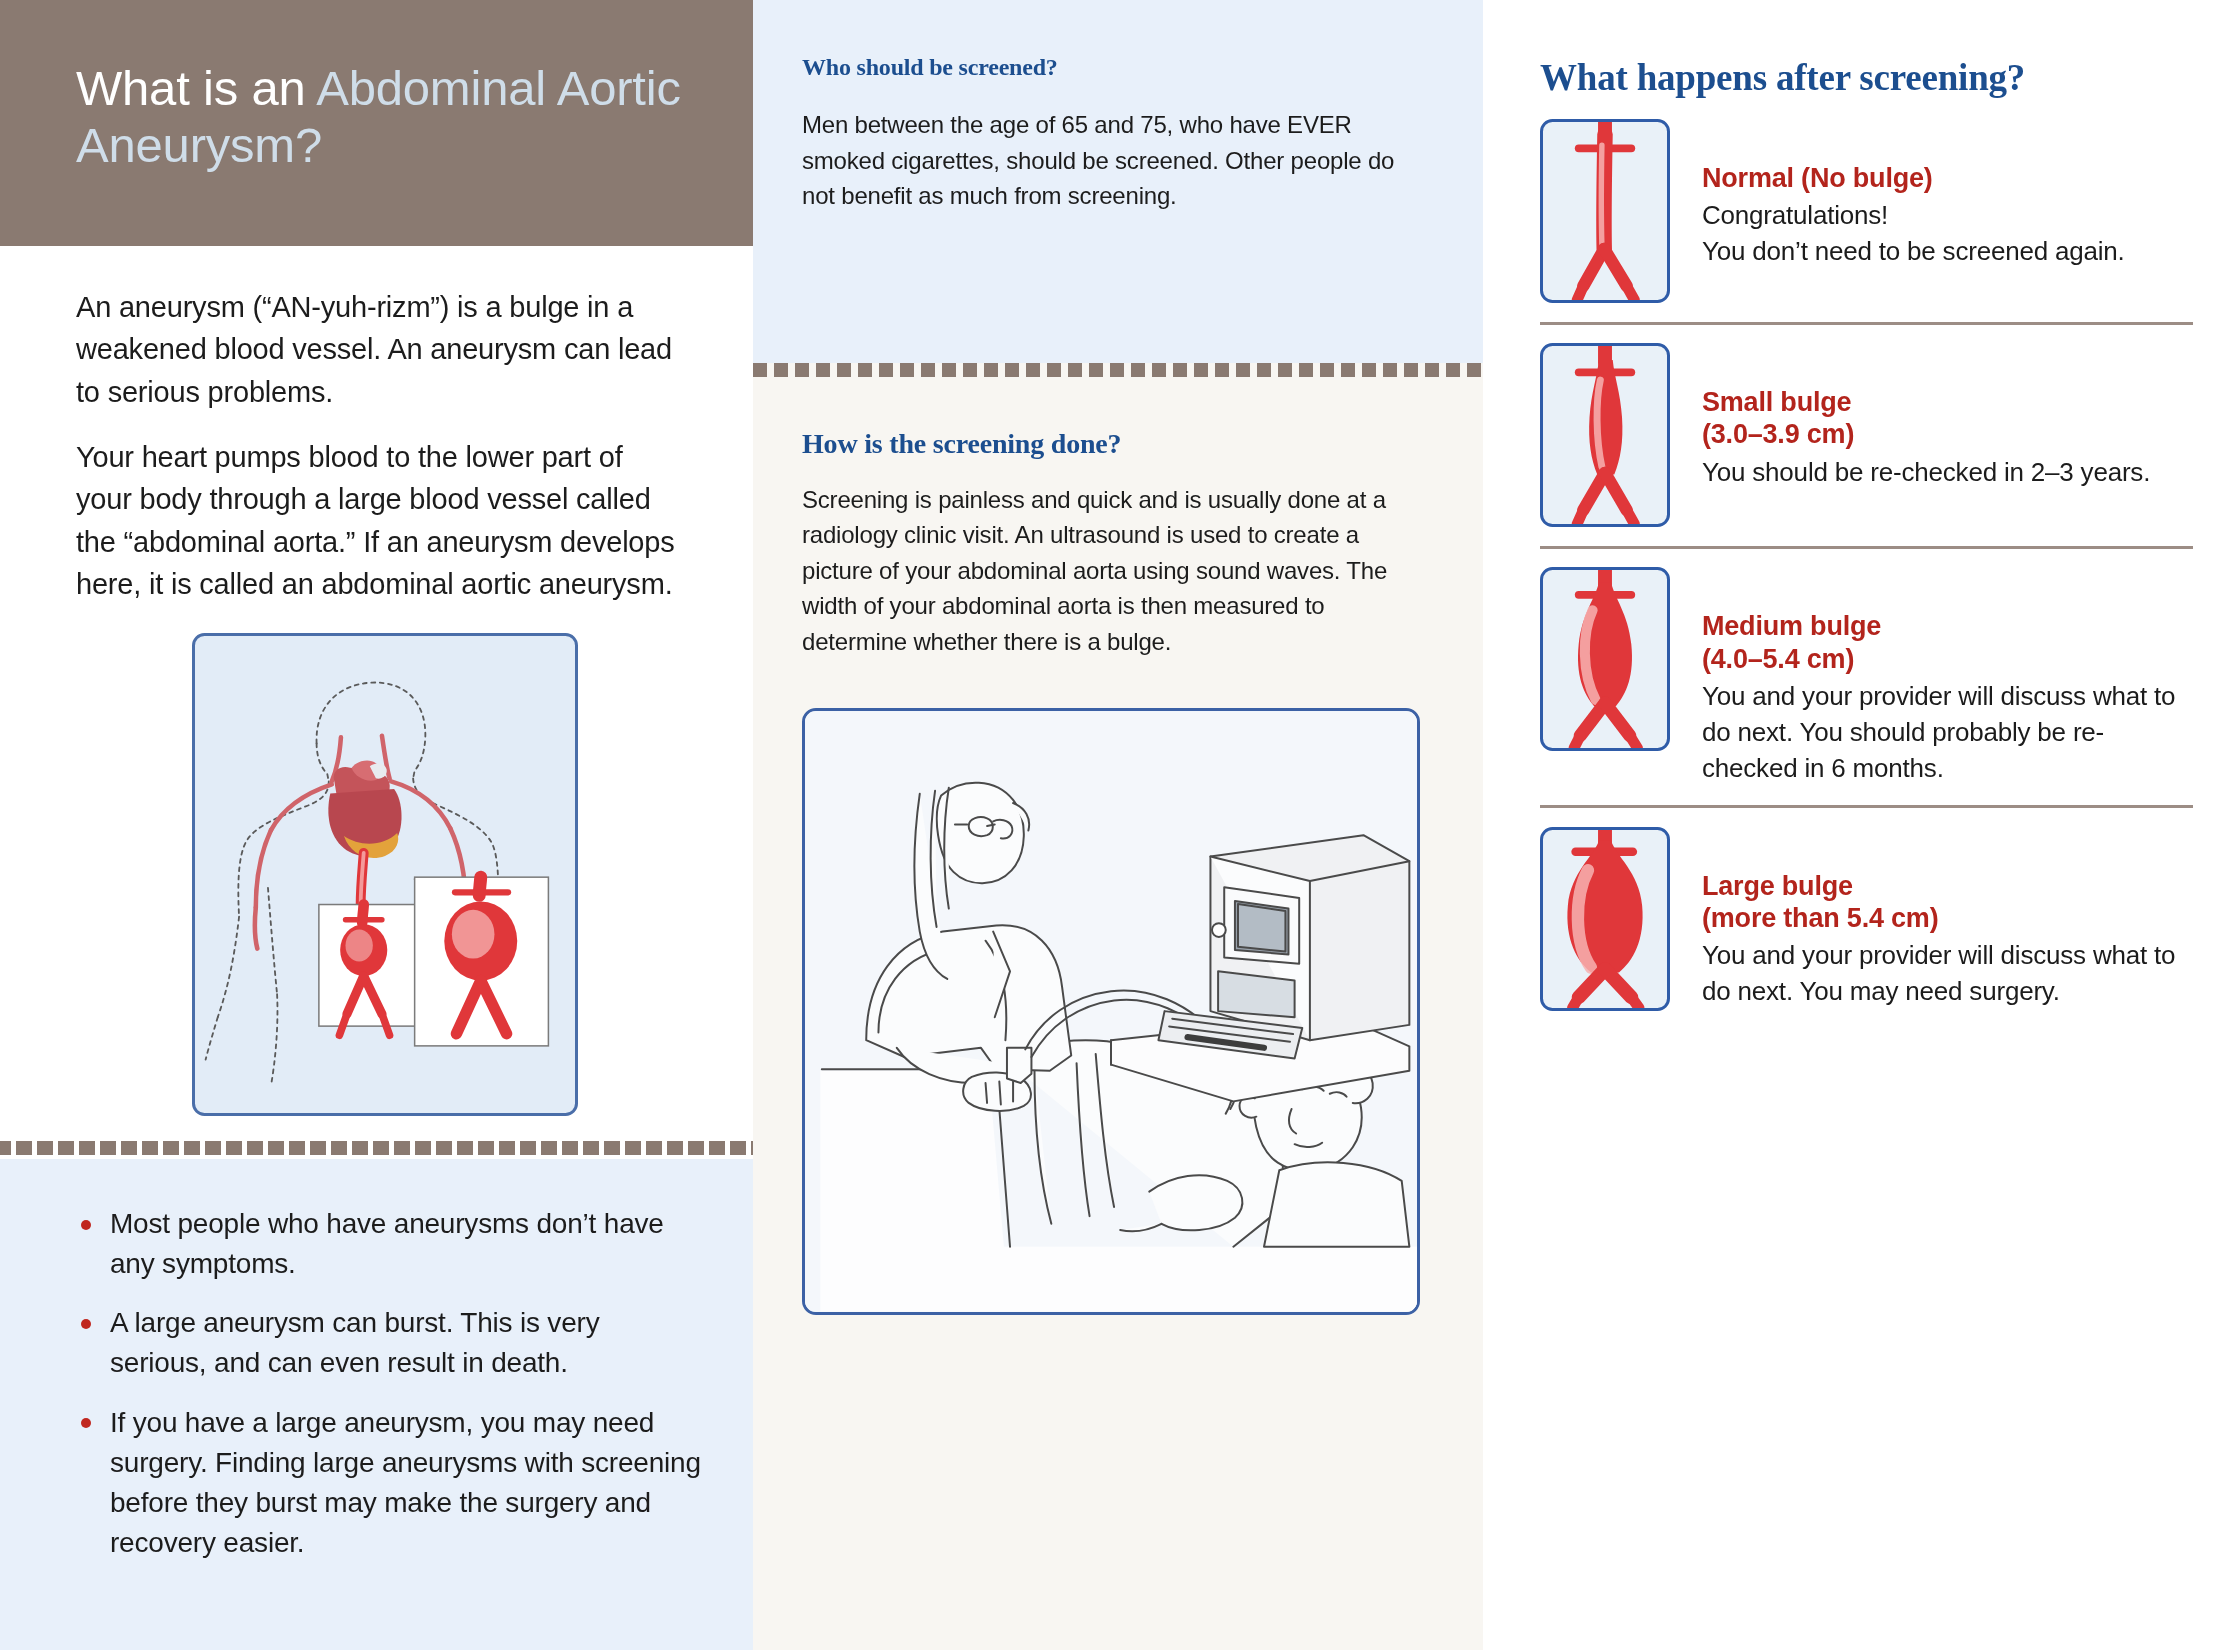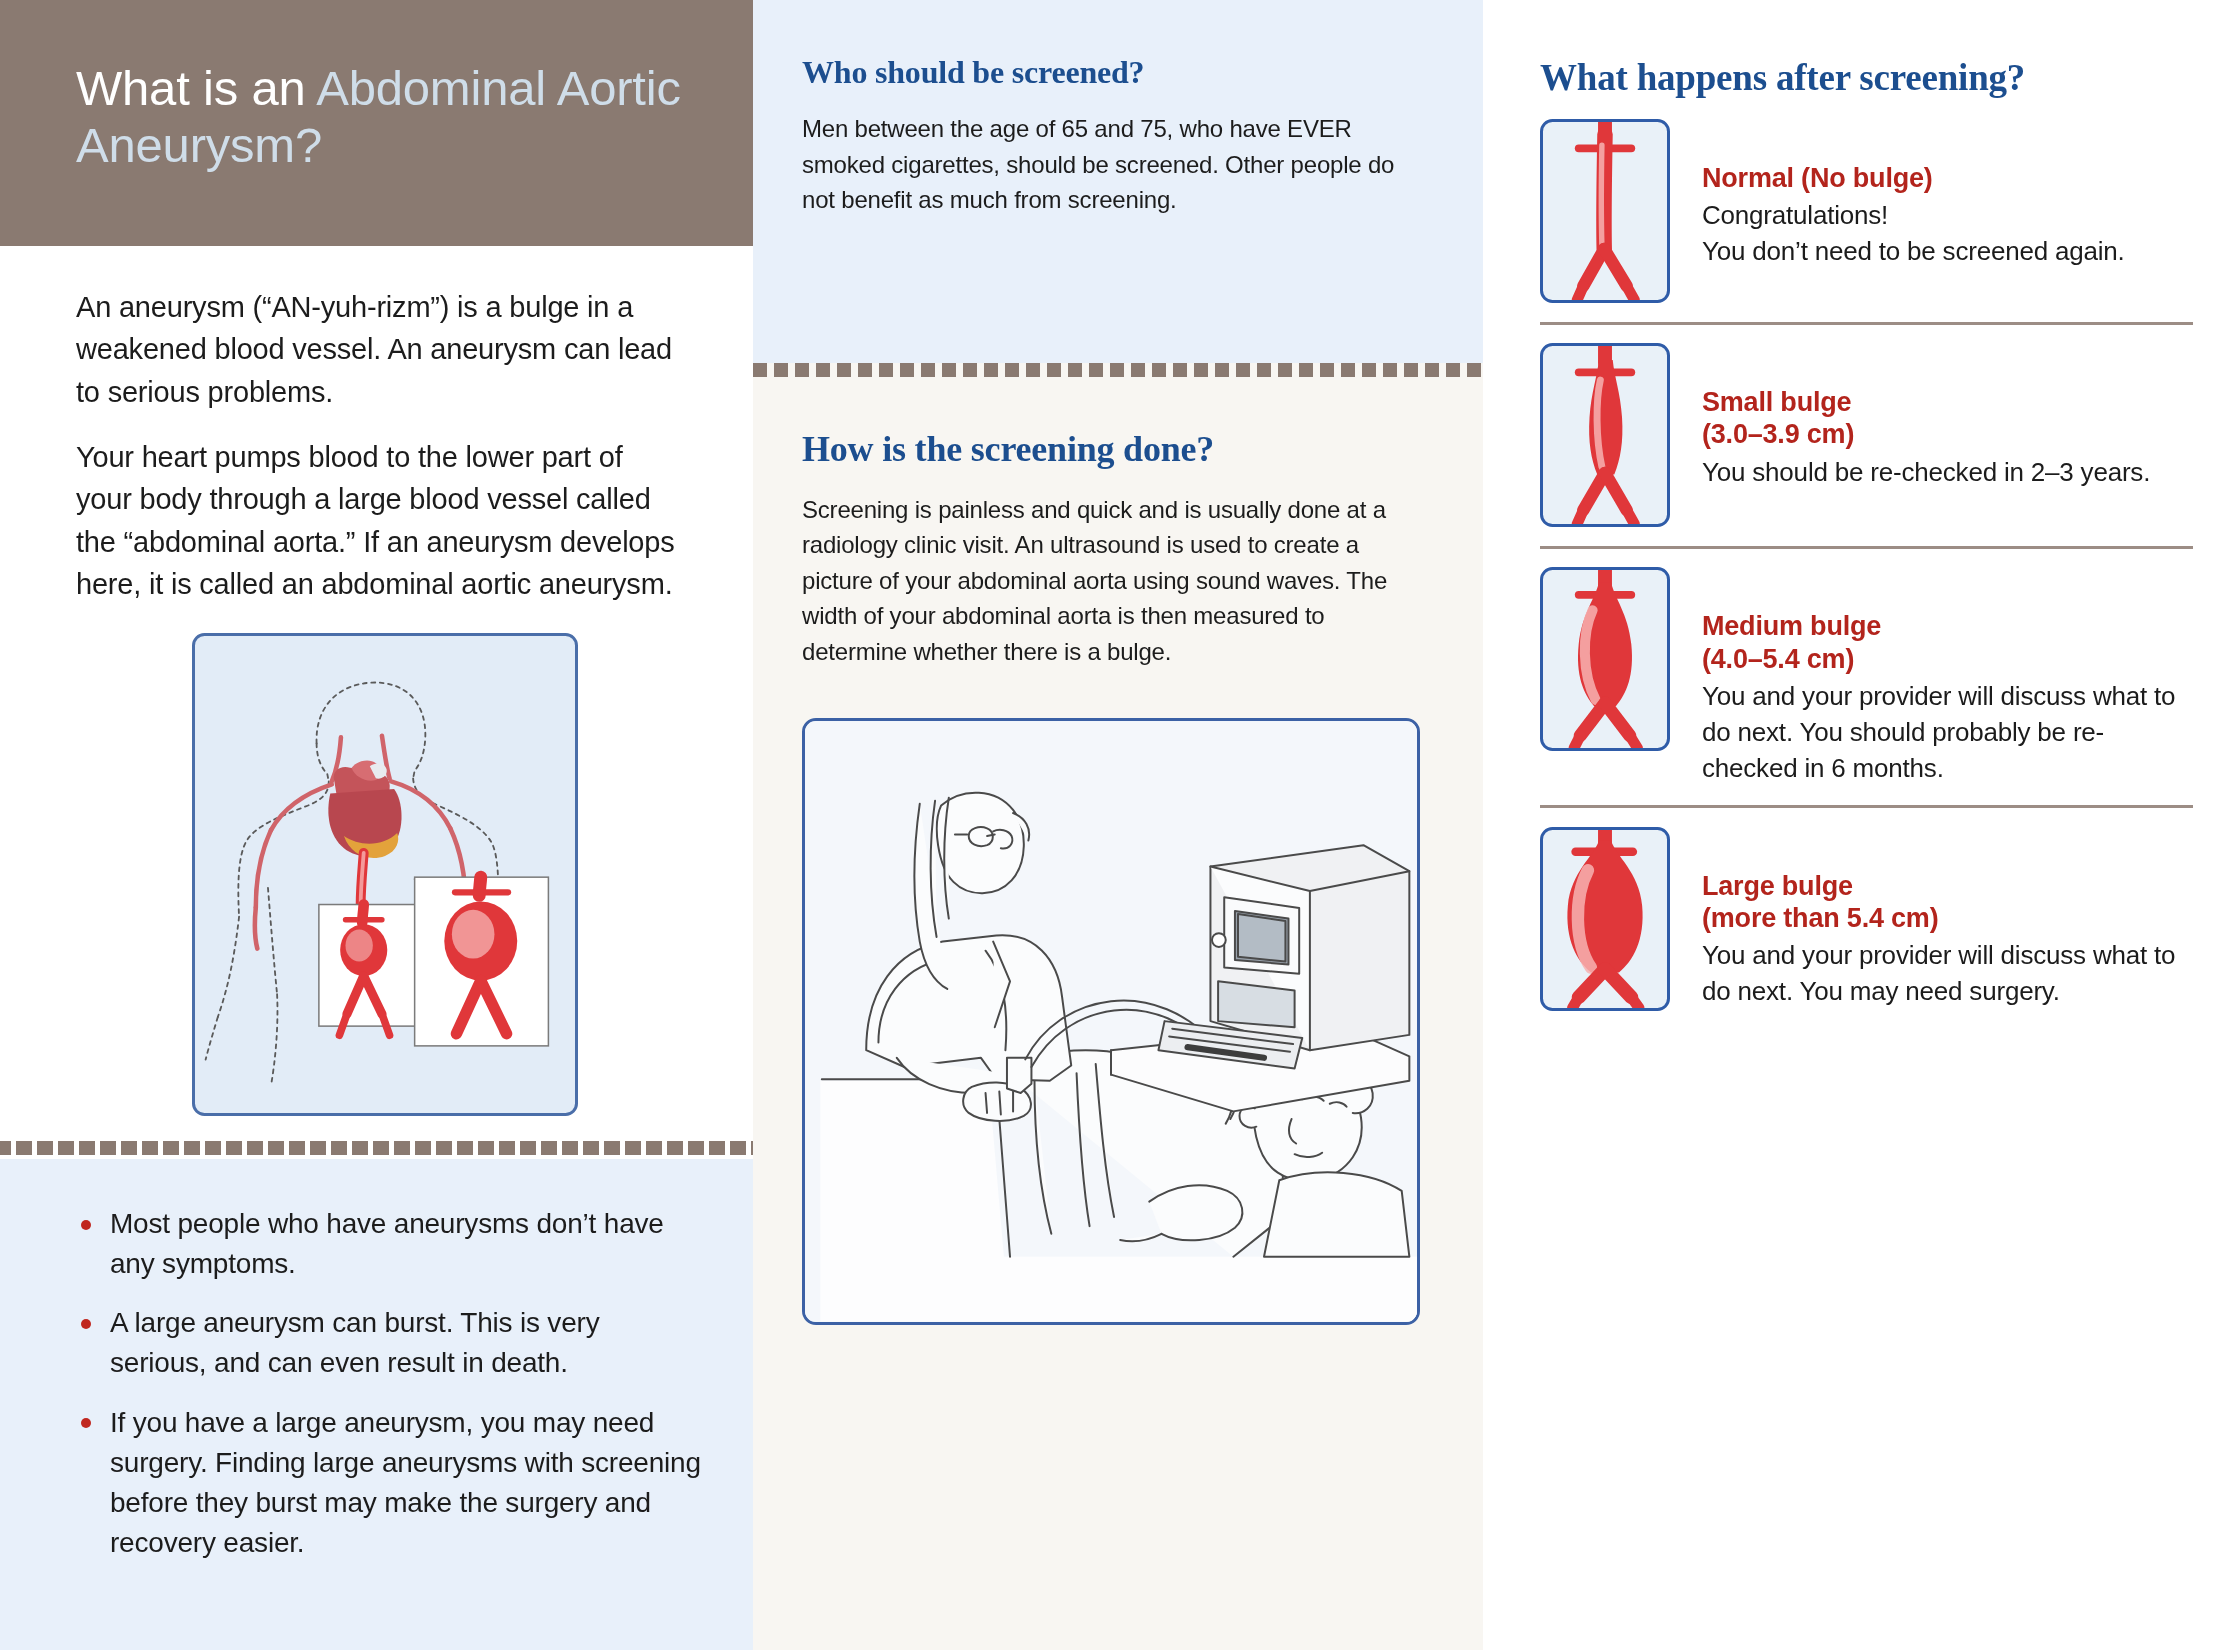--- a/index.html
+++ b/index.html
@@ -120,32 +120,32 @@
     width: 730px;
     height: 1650px;
     flex: 0 0 730px;
     background: #f8f6f2;
   }
   .mid-top {
     background: #e8f0fa;
     height: 363px;
     padding: 54px 65px 0 49px;
   }
-  .mid-top .serif-head { font-size: 32px; margin-bottom: 20px; font-family: Liberation Serif, serif; }
+  .mid-top .serif-head { font-size: 24px; margin-bottom: 26px; font-family: Liberation Serif, serif; }
   .mid-top p, .mid-bottom p {
     font-size: 24px;
     line-height: 1.48;
     color: #1c1c1c;
     letter-spacing: -0.2px;
   }
   .mid-dash-wrap { width: 730px; }
   .mid-bottom {
     padding: 51px 54px 0 49px;
   }
-  .mid-bottom .serif-head { font-size: 36px; margin-bottom: 21.6px; }
+  .mid-bottom .serif-head { font-size: 28px; margin-bottom: 21.6px; }
 
   .figure-ultrasound {
     margin: 49px 0 0 0;
     width: 618px;
     height: 607px;
     background: #eef3fa;
     border: 3.9px solid #3c61a5;
     border-radius: 14px;
     position: relative;
     overflow: hidden;

